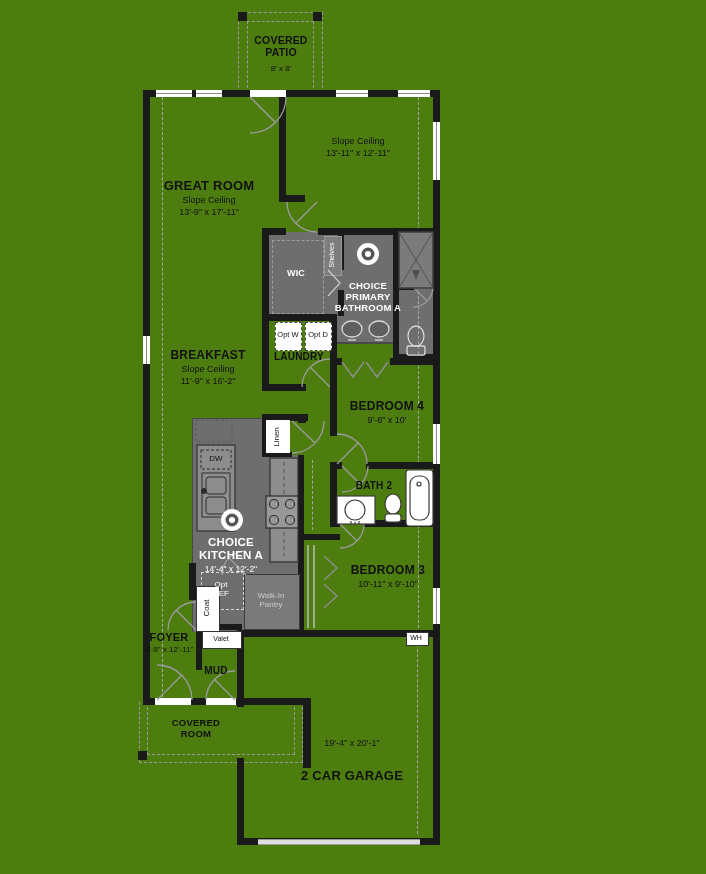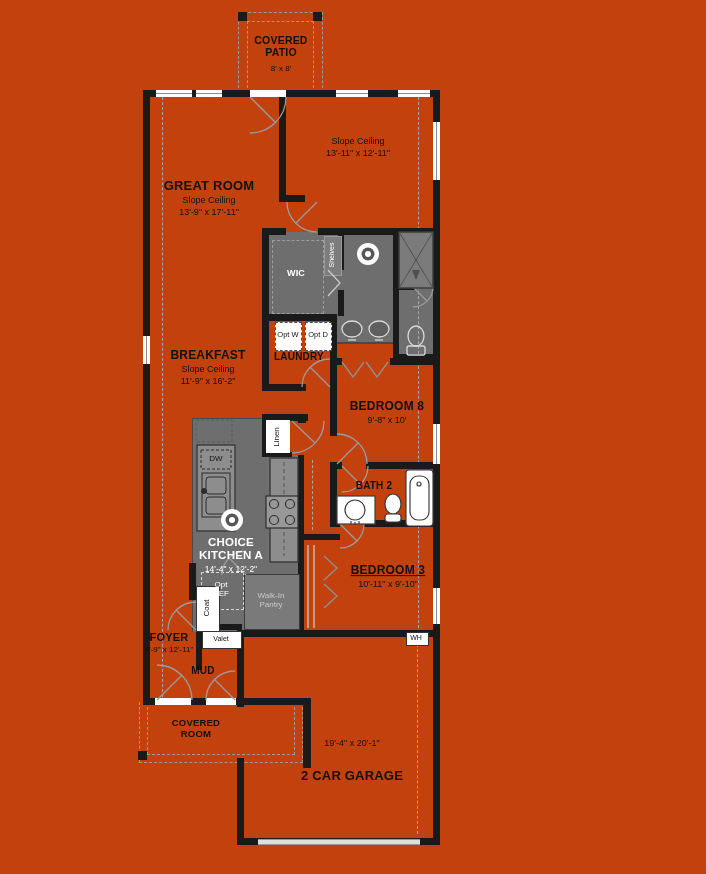--- a/index.html
+++ b/index.html
@@ -1,20 +1,20 @@
 <!DOCTYPE html>
 <html style="--wall: #1a1a1a; --choice: #6e6e6e; --counter: #8d8d8d; --arc: #9c9c9c; --dash: #a8a8a8; --gdoor: #dedede; --ink: #111111; --inkw: #ffffff;"><head>
 <meta charset="utf-8">
 <style>
   :root{
     --wall:#1a1a1a; --choice:#6e6e6e; --counter:#8d8d8d; --arc:#9c9c9c;
     --dash:#a8a8a8; --gdoor:#dedede; --ink:#111111; --inkw:#ffffff;
   }
   html,body{margin:0;padding:0;background:#fff;}
-  #plan{position:relative;width:706px;height:874px;background:#c2410c;overflow:hidden;
+  #plan{position:relative;width:706px;height:874px;background:#4d7c0f;overflow:hidden;
         font-family:"Liberation Sans",sans-serif;}
   .wall{position:absolute;background:var(--wall);}
   .fill{position:absolute;background:var(--choice);}
   .cfill{position:absolute;background:var(--counter);}
   .whitebox{position:absolute;background:#fff;}
   .winH{position:absolute;background:#fff;}
   .winH::before{content:"";position:absolute;left:0;right:0;top:3px;height:1px;background:#8a8a8a;}
   .winV{position:absolute;background:#fff;}
   .winV::before{content:"";position:absolute;top:0;bottom:0;left:3px;width:1px;background:#8a8a8a;}
   .gap{position:absolute;background:#fff;}
@@ -270,49 +270,50 @@
 
   <div class="lbl b" style="left:209px;top:186px;font-size:13px;">GREAT ROOM</div>
   <div class="lbl" style="left:209px;top:200px;font-size:9px;">Slope Ceiling</div>
   <div class="lbl" style="left:209px;top:212px;font-size:9px;">13'-9" x 17'-11"</div>
 
   <div class="lbl" style="left:358px;top:141px;font-size:9px;">Slope Ceiling</div>
   <div class="lbl" style="left:358px;top:153px;font-size:9px;">13'-11" x 12'-11"</div>
 
   <div class="lbl b w" style="left:296px;top:273px;font-size:9px;">WIC</div>
   <div class="lbl w rot" style="left:332px;top:255px;font-size:7px;">Shelves</div>
+  <div class="lbl b w wrap" style="left:368px;top:297px;width:80px;font-size:9.5px;">CHOICE PRIMARY BATHROOM A</div>
 
   <div class="lbl b" style="left:208px;top:356px;font-size:12px;">BREAKFAST</div>
   <div class="lbl" style="left:208px;top:369px;font-size:9px;">Slope Ceiling</div>
   <div class="lbl" style="left:208px;top:381px;font-size:9px;">11'-9" x 16'-2"</div>
 
   <div class="lbl wrap" style="left:288px;top:335px;width:22px;font-size:7.5px;">Opt W</div>
   <div class="lbl wrap" style="left:318px;top:335px;width:22px;font-size:7.5px;">Opt D</div>
   <div class="lbl b" style="left:299px;top:357px;font-size:10px;">LAUNDRY</div>
 
-  <div class="lbl b" style="left:387px;top:407px;font-size:12px;">BEDROOM 8</div>
+  <div class="lbl b" style="left:387px;top:407px;font-size:12px;">BEDROOM 4</div>
   <div class="lbl" style="left:387px;top:420px;font-size:9px;">9'-8" x 10'</div>
 
   <div class="lbl rot" style="left:277px;top:437px;font-size:8px;">Linen</div>
   <div class="lbl" style="left:216px;top:459px;font-size:8px;">DW</div>
   <div class="lbl b" style="left:374px;top:486px;font-size:10px;">BATH 2</div>
 
   <div class="lbl b w wrap" style="left:231px;top:549px;width:90px;font-size:11.5px;">CHOICE KITCHEN A</div>
   <div class="lbl w" style="left:231px;top:570px;font-size:8.5px;">14'-4" x 12'-2"</div>
   <div class="lbl w wrap" style="left:221px;top:589px;width:26px;font-size:8px;">Opt REF</div>
   <div class="lbl wrap" style="left:271px;top:600px;width:52px;font-size:8px;color:#c9c9c9;">Walk-In Pantry</div>
   <div class="lbl rot" style="left:207px;top:608px;font-size:8px;">Coat</div>
 
-  <div class="lbl b" style="left:388px;top:571px;font-size:12px;text-decoration:underline;">BEDROOM 3</div>
+  <div class="lbl b" style="left:388px;top:571px;font-size:12px;">BEDROOM 3</div>
   <div class="lbl" style="left:388px;top:584px;font-size:9px;">10'-11" x 9'-10"</div>
 
   <div class="lbl b" style="left:169px;top:637px;font-size:11px;">FOYER</div>
   <div class="lbl" style="left:169px;top:650px;font-size:8px;">4'-9" x 12'-11"</div>
   <div class="lbl" style="left:221px;top:639px;font-size:7px;">Valet</div>
-  <div class="lbl b" style="left:203px;top:671px;font-size:10px;">MUD</div>
+  <div class="lbl b" style="left:216px;top:671px;font-size:10px;">MUD</div>
   <div class="lbl" style="left:416px;top:638px;font-size:7px;">WH</div>
 
   <div class="lbl b wrap" style="left:196px;top:729px;width:60px;font-size:9.5px;">COVERED ROOM</div>
 
   <div class="lbl b" style="left:352px;top:728px;font-size:13px;margin-top:48px;">2 CAR GARAGE</div>
   <div class="lbl" style="left:352px;top:743px;font-size:9px;">19'-4" x 20'-1"</div>
 
 </div>
 
 </body></html>

